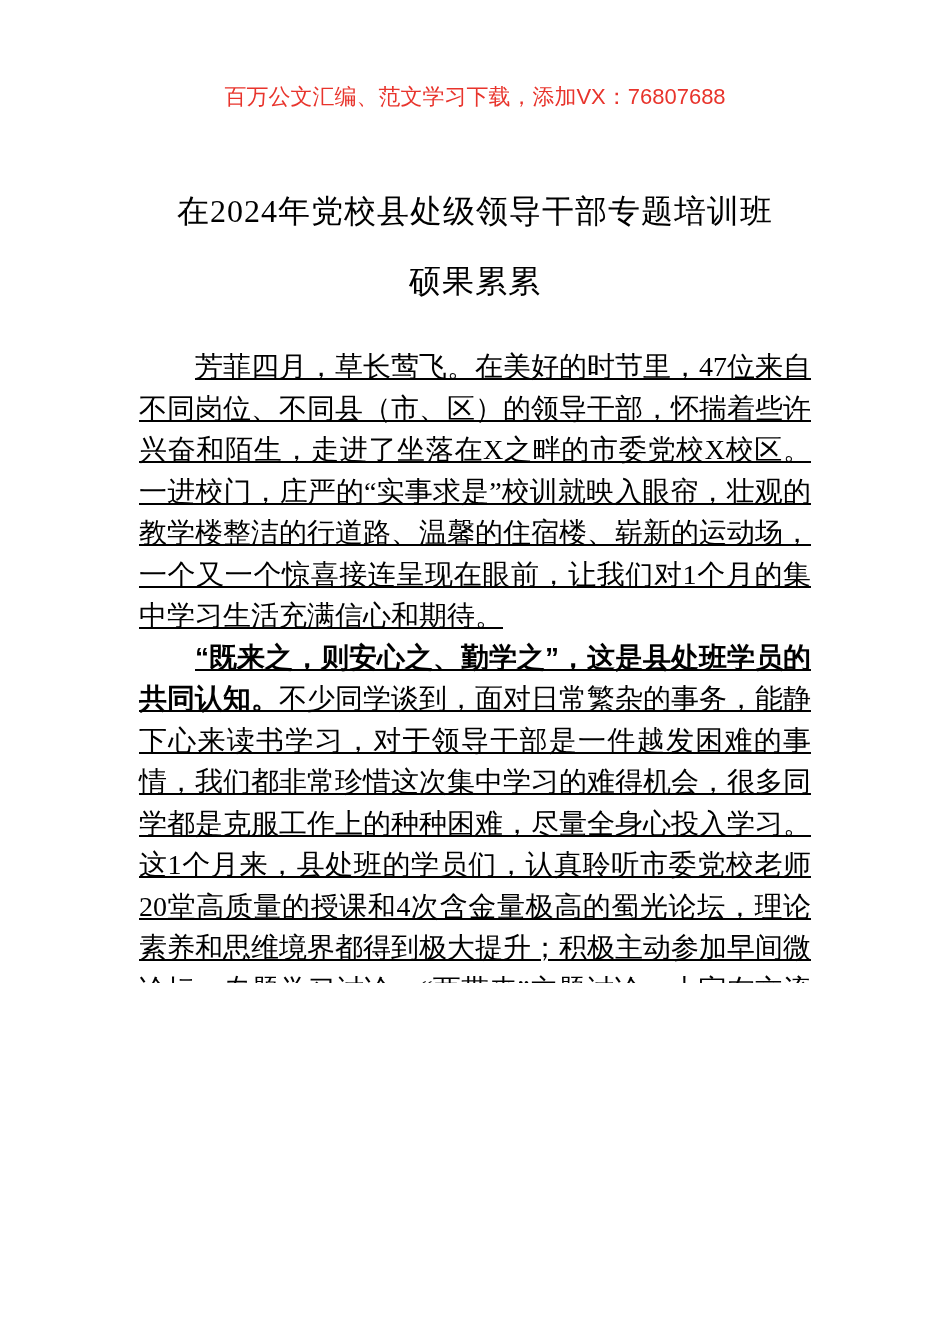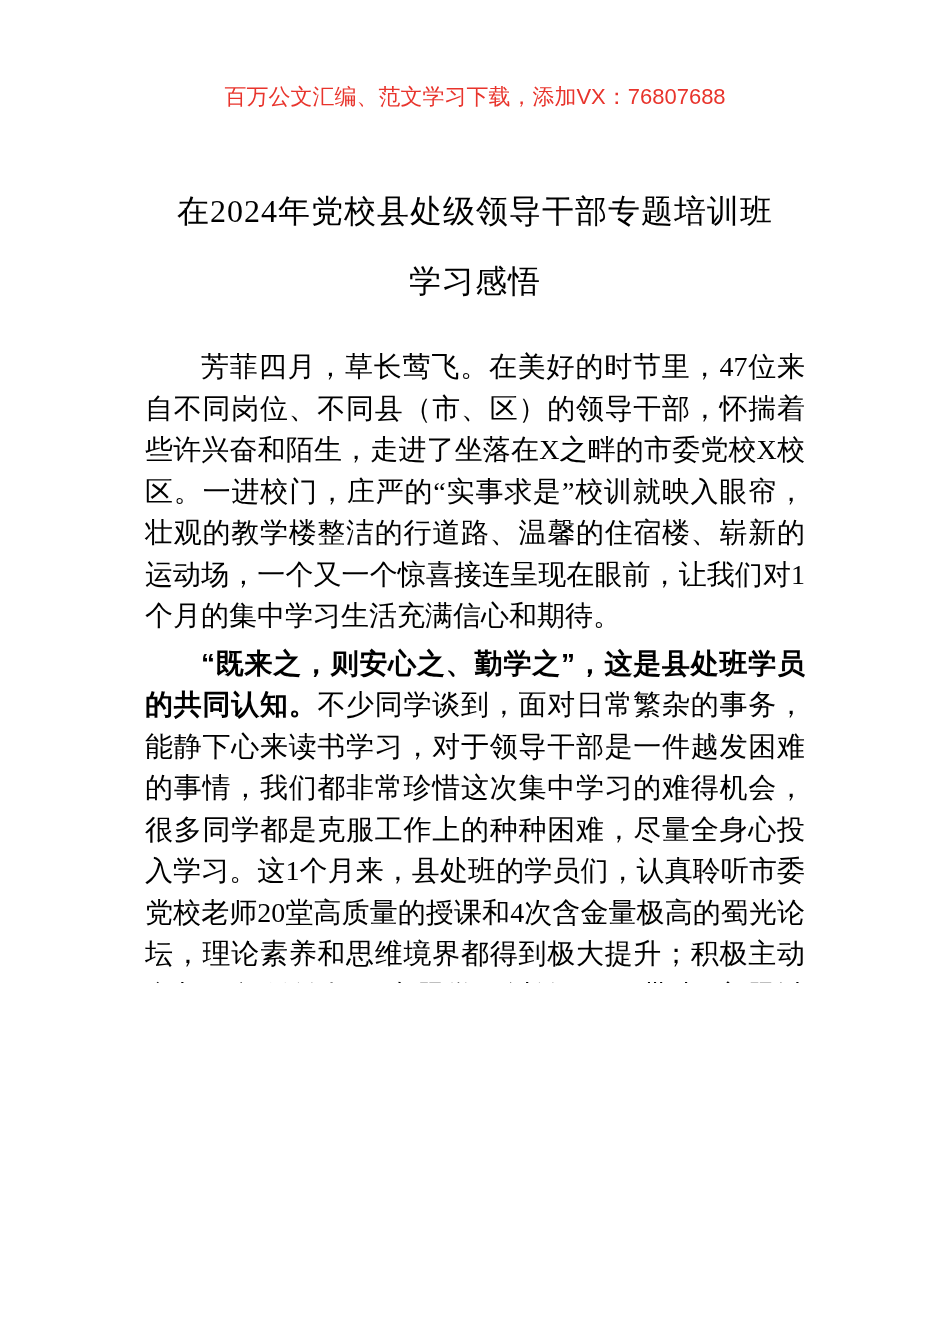--- a/index.html
+++ b/index.html
@@ -36,39 +36,40 @@
   .title-line {
     display: block;
   }
   .doc-body {
     margin: 30px 139px 0 139px; 
     font-size: 28px;
     line-height: 41.5px;
     text-align: justify;
   }
   .doc-body p {
-    margin: 6px;
+    margin: 0;
     padding: 0;
     text-indent: 2em;
+    text-decoration: underline;
   }
   .run-bold {
     font-weight: 700;
     font-family: "Liberation Sans", "DejaVu Sans", sans-serif;
   }
 </style>
 </head>
 <body>
 
 <div class="page" style="background: rgb(255, 255, 255); color: rgb(0, 0, 0);">
 
   <div class="watermark" style="color: rgb(232, 52, 44);">百万公文汇编、范文学习下载，添加VX：76807688</div>
 
   <h1 class="title">
     <span class="title-line">在2024年党校县处级领导干部专题培训班</span>
-    <span class="title-line">学习感悟</span>
+    <span class="title-line">硕果累累</span>
   </h1>
 
   <div class="doc-body">
 
     <p><span class="run">芳菲四月，草长莺飞。在美好的时节里，47位来自不同岗位、不同县（市、区）的领导干部，怀揣着些许兴奋和陌生，走进了坐落在X之畔的市委党校X校区。一进校门，庄严的“实事求是”校训就映入眼帘，壮观的教学楼整洁的行道路、温馨的住宿楼、崭新的运动场，一个又一个惊喜接连呈现在眼前，让我们对1个月的集中学习生活充满信心和期待。</span></p>
 
     <p><span class="run run-bold">“既来之，则安心之、勤学之”，这是县处班学员的共同认知。</span><span class="run">不少同学谈到，面对日常繁杂的事务，能静下心来读书学习，对于领导干部是一件越发困难的事情，我们都非常珍惜这次集中学习的难得机会，很多同学都是克服工作上的种种困难，尽量全身心投入学习。这1个月来，县处班的学员们，认真聆听市委党校老师20堂高质量的授课和4次含金量极高的蜀光论坛，理论素养和思维境界都得到极大提升；积极主动参加早间微论坛、专题学习讨论、“两带来”主题讨论，大家在交流互鉴中理清了思路、增长了知识。学校创新推出的现场教学、网络教学、晚间讲座、影像教学，我们也是积极参与、按要求完成。与此同时，“学用相长”也是我们班的一个亮点，1篇综合信息被市委办公室《每日要情》采编，13篇信息被X网转载，1篇决策咨询被市委党校采用，5篇体会文章在《X党校报》发表，可谓“硕果累累”。市委党校浓厚的学习氛围完全颠覆了大家的传统认知，到这儿来是真读书、真学习、真提升，知识的满载而归，注定不虚此行。</span></p>
 
   </div>
 

